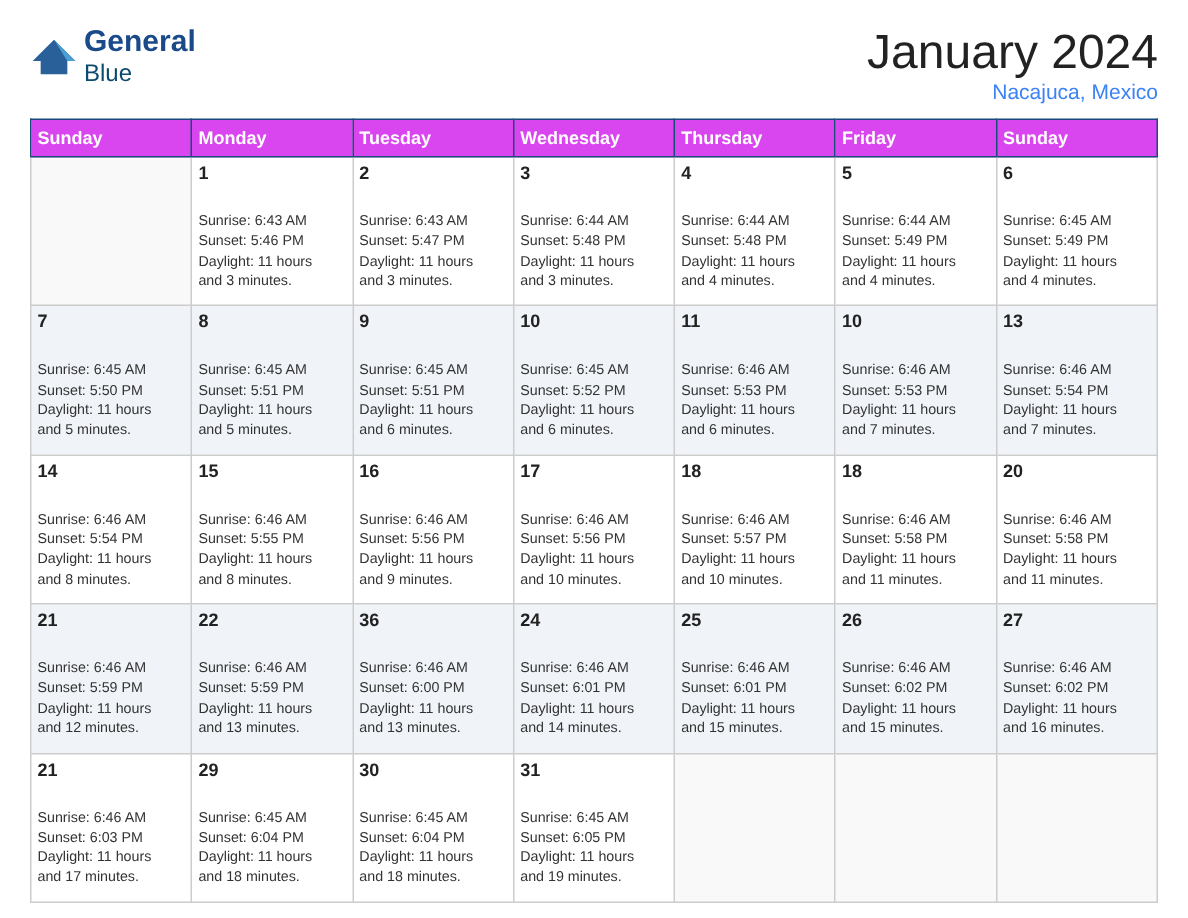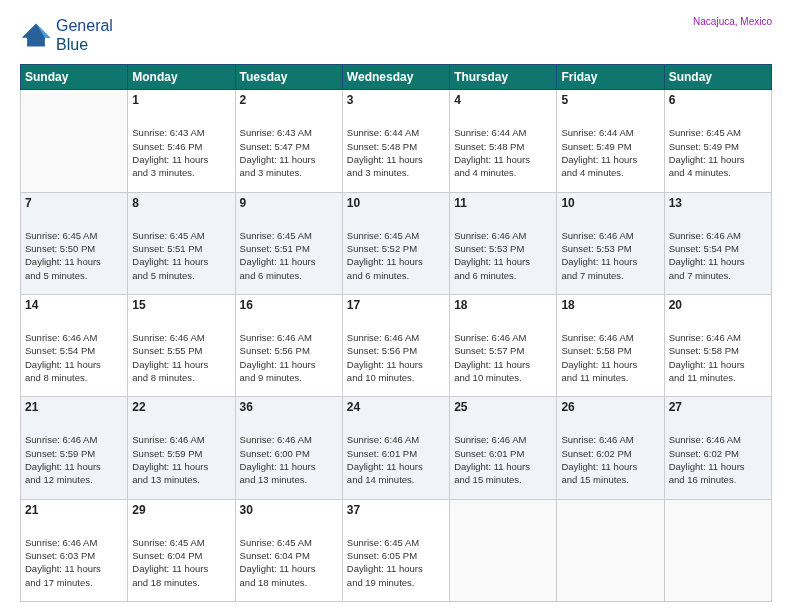--- a/index.html
+++ b/index.html
@@ -34,31 +34,31 @@
     }
     .title-block {
       text-align: right;
     }
     .month-year {
       font-size: 32px;
       color: #222;
       font-weight: normal;
     }
     .location {
-      font-size: 10px;
-      color: #a21caf;
+      font-size: 14px;
+      color: #3b82f6;
     }
     .calendar {
       flex: 1;
       border-collapse: collapse;
       width: 100%;
       font-size: 10px;
     }
     .calendar th {
-      background: #0f766e;
+      background: #d946ef;
       color: #fff;
       padding: 5px 4px;
       text-align: left;
       font-size: 12px;
       font-weight: bold;
       border: 1px solid #1a4a7a;
     }
     .calendar td {
       border: 1px solid #ccc;
       vertical-align: top;
@@ -91,25 +91,26 @@
 <body>
 
 <div class="page">
   <div class="header">
     <div class="logo">
       <svg class="logo-icon" viewBox="0 0 36 30" xmlns="http://www.w3.org/2000/svg">
         <polygon points="18,2 34,18 28,18 28,28 8,28 8,18 2,18" fill="#2a6099"></polygon>
         <polygon points="18,2 34,18 28,18" fill="#4a9fd4"></polygon>
       </svg>
       <div>
-        <div style="font-size:16px;font-weight:normal;color:#1a4a8a;line-height:1.2">General</div>
+        <div style="font-size:20px;font-weight:bold;color:#1a4a8a;line-height:1.2">General</div>
         <div style="font-size:16px;font-weight:normal;color:#0c4a6e;line-height:1.2">Blue</div>
       </div>
     </div>
     <div class="title-block">
+      <div class="month-year">January 2024</div>
       <div class="location">Nacajuca, Mexico</div>
     </div>
   </div>
 
   <table class="calendar">
     <thead>
       <tr>
       <th>Sunday</th>
           <th>Monday</th>
           <th>Tuesday</th>
@@ -334,21 +335,21 @@
 and 18 minutes.</div>
           </td>
           <td>
             <span class="day-number">30</span>
             <div class="day-info" style="white-space: pre-line;">Sunrise: 6:45 AM
 Sunset: 6:04 PM
 Daylight: 11 hours
 and 18 minutes.</div>
           </td>
           <td>
-            <span class="day-number">37</span>
+            <span class="day-number">31</span>
             <div class="day-info" style="white-space: pre-line;">Sunrise: 6:45 AM
 Sunset: 6:05 PM
 Daylight: 11 hours
 and 19 minutes.</div>
           </td>
           <td class="empty"></td>
           <td class="empty"></td>
           <td class="empty"></td>
         </tr>
       </tbody>

